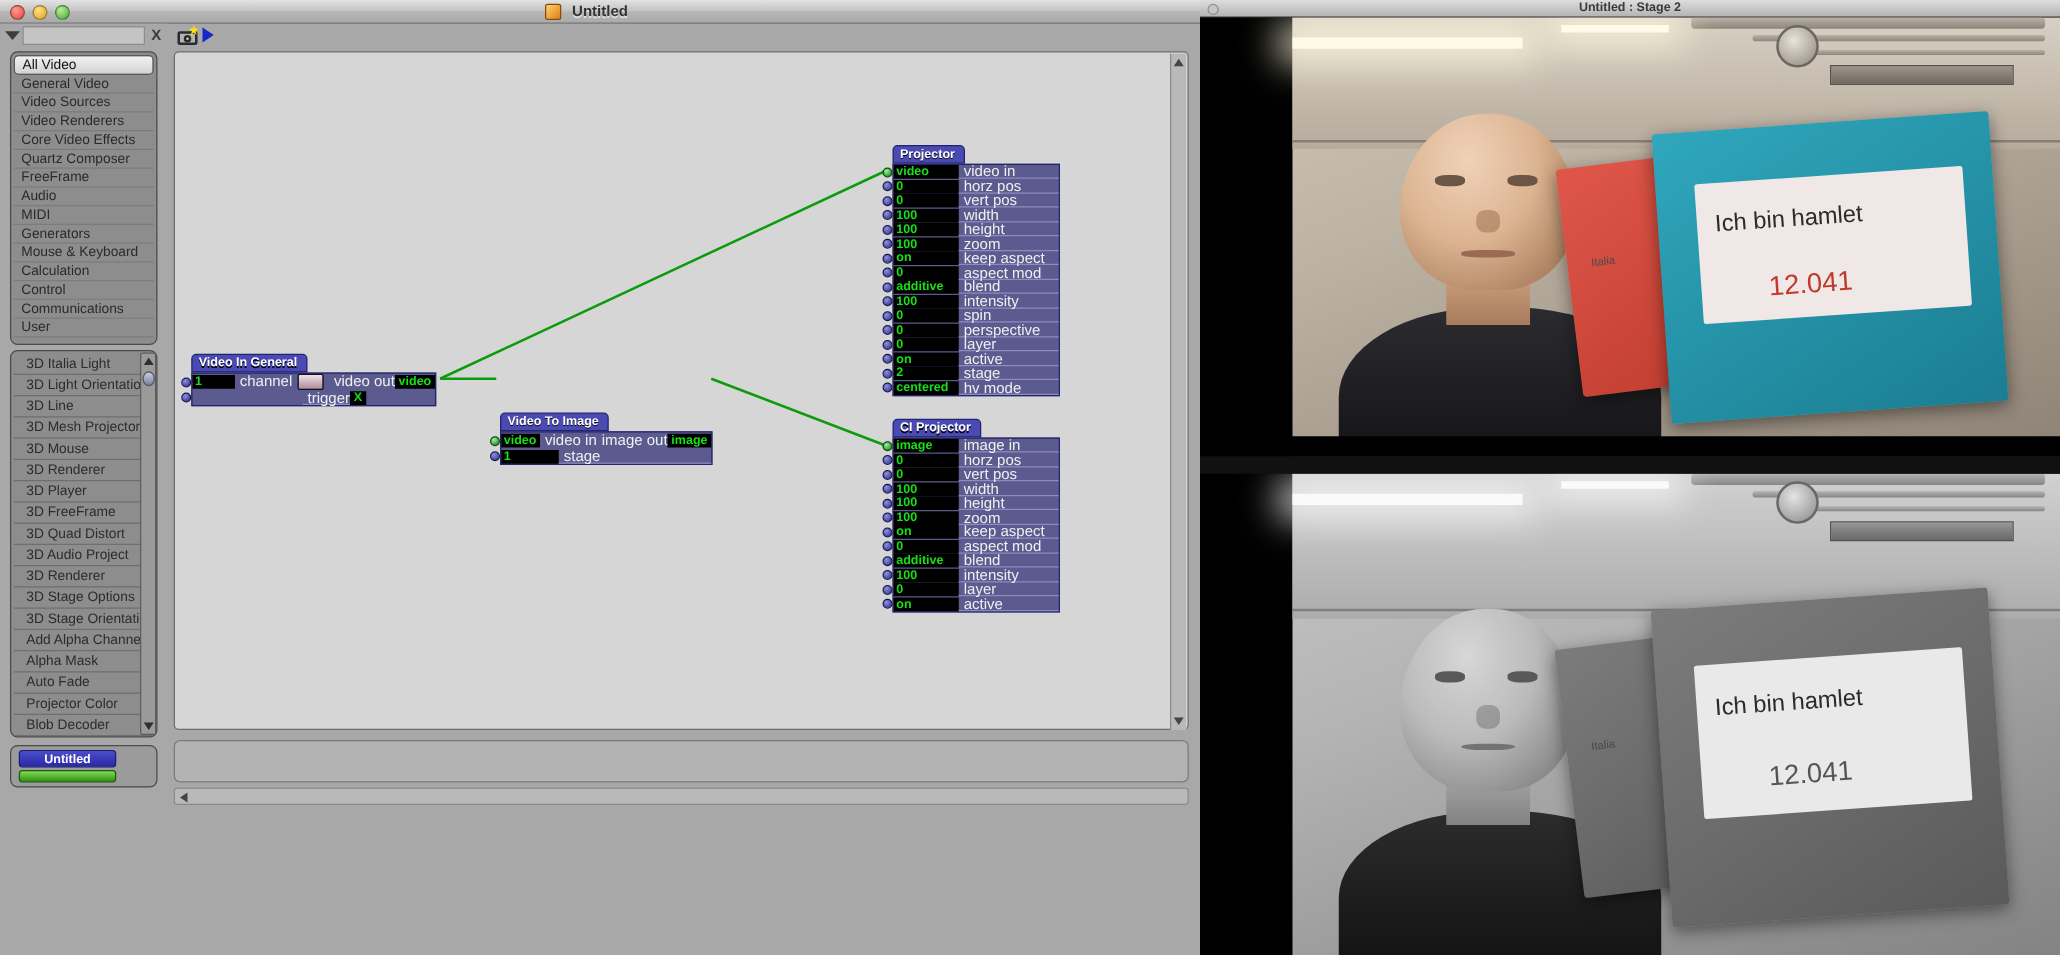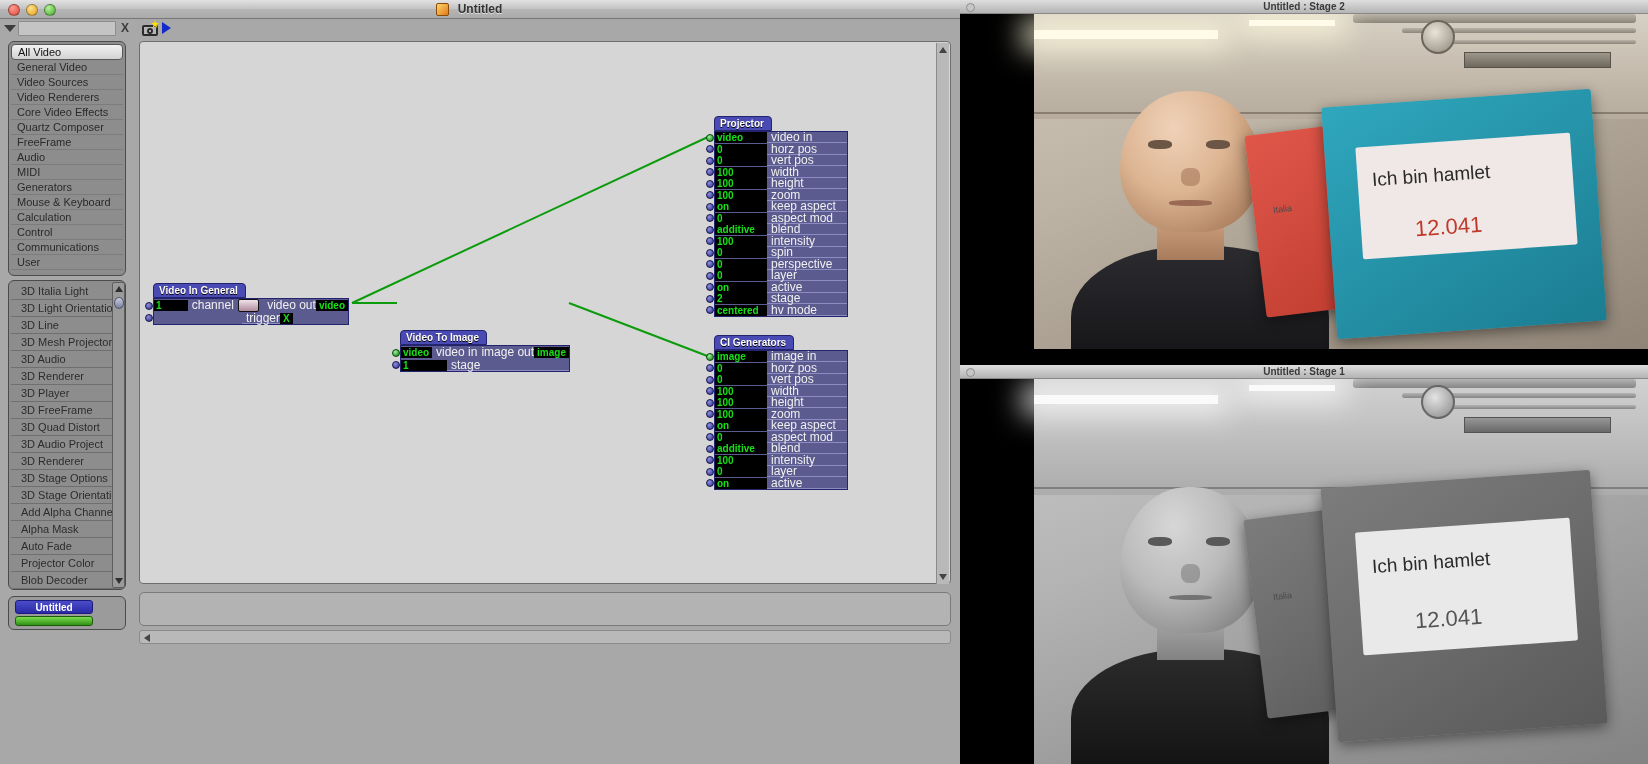--- a/index.html
+++ b/index.html
@@ -207,21 +207,21 @@
       <div class="cat-item">Control</div>
       <div class="cat-item">Communications</div>
       <div class="cat-item">User</div>
     </div>
 
   <div id="mod-box">
       <div class="mod-item">3D Italia Light</div>
       <div class="mod-item">3D Light Orientation</div>
       <div class="mod-item">3D Line</div>
       <div class="mod-item">3D Mesh Projector</div>
-      <div class="mod-item">3D Audio</div>
+      <div class="mod-item">3D Mouse</div>
       <div class="mod-item">3D Renderer</div>
       <div class="mod-item">3D Player</div>
       <div class="mod-item">3D FreeFrame</div>
       <div class="mod-item">3D Quad Distort</div>
       <div class="mod-item">3D Audio Project</div>
       <div class="mod-item">3D Renderer</div>
       <div class="mod-item">3D Stage Options</div>
       <div class="mod-item">3D Stage Orientation</div>
       <div class="mod-item">Add Alpha Channel</div>
       <div class="mod-item">Alpha Mask</div>
@@ -363,21 +363,21 @@
             <div class="port"></div>
             <div class="val" style="width: 52px;">2</div>
             <div class="lbl">stage</div>
           </div>
           <div class="prow">
             <div class="port"></div>
             <div class="val" style="width: 52px;">centered</div>
             <div class="lbl">hv mode</div>
           </div>
         </div></div>
-      <div class="node" style="left: 714px; top: 335px; width: 134px;"><div class="node-title">CI Generators</div><div class="node-body" style="width: 134px;">
+      <div class="node" style="left: 714px; top: 335px; width: 134px;"><div class="node-title">CI Projector</div><div class="node-body" style="width: 134px;">
           <div class="prow">
             <div class="port green"></div>
             <div class="val" style="width: 52px;">image</div>
             <div class="lbl">image in</div>
           </div>
           <div class="prow">
             <div class="port"></div>
             <div class="val" style="width: 52px;">0</div>
             <div class="lbl">horz pos</div>
           </div>
@@ -473,24 +473,20 @@
       <div class="card card-teal" style="left:48%;top:24%;width:44%;height:66%;transform:rotate(-4deg);"></div>
       <div class="card-inner" style="left:53%;top:36%;width:35%;height:32%;transform:rotate(-4deg);"></div>
       <div class="card-txt1" style="left:55%;top:43%;transform:rotate(-4deg);">Ich bin hamlet</div>
       <div class="card-txt2" style="left:62%;top:57%;transform:rotate(-4deg);">12.041</div>
     </div>
     <div class="black-bar" style="left:0;bottom:0;width:100%;height:16px;"></div>
   </div>
 </div>
 
 <div class="stage-win" id="stage1">
-  <div class="stage-bar">
-    <div class="dot"></div>
-    <div class="t">Untitled : Stage 1</div>
-  </div>
   <div class="stage-view">
     <div class="black-bar" style="left:0;top:0;width:74px;height:100%;"></div>
     <div class="scene" style="left:74px;right:0;filter:grayscale(1);">
       <div class="wall"></div>
       <div class="ceiling"></div>
       <div class="ceil-edge"></div>
       <div class="pipe" style="left:52%;top:0;width:46%;height:9px;"></div>
       <div class="pipe" style="left:60%;top:14px;width:38%;height:5px;"></div>
       <div class="pipe" style="left:64%;top:26px;width:34%;height:4px;"></div>
       <div class="vent" style="left:70%;top:38px;width:24%;height:16px;"></div>

